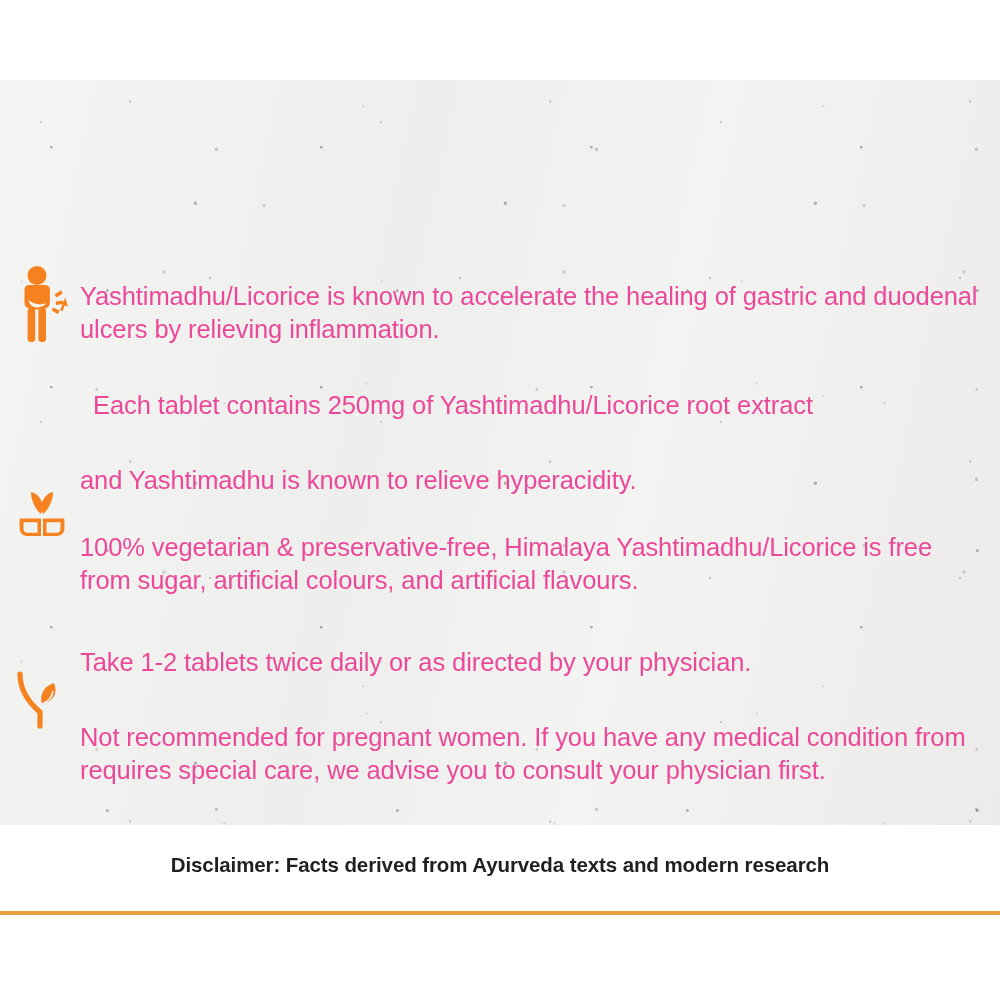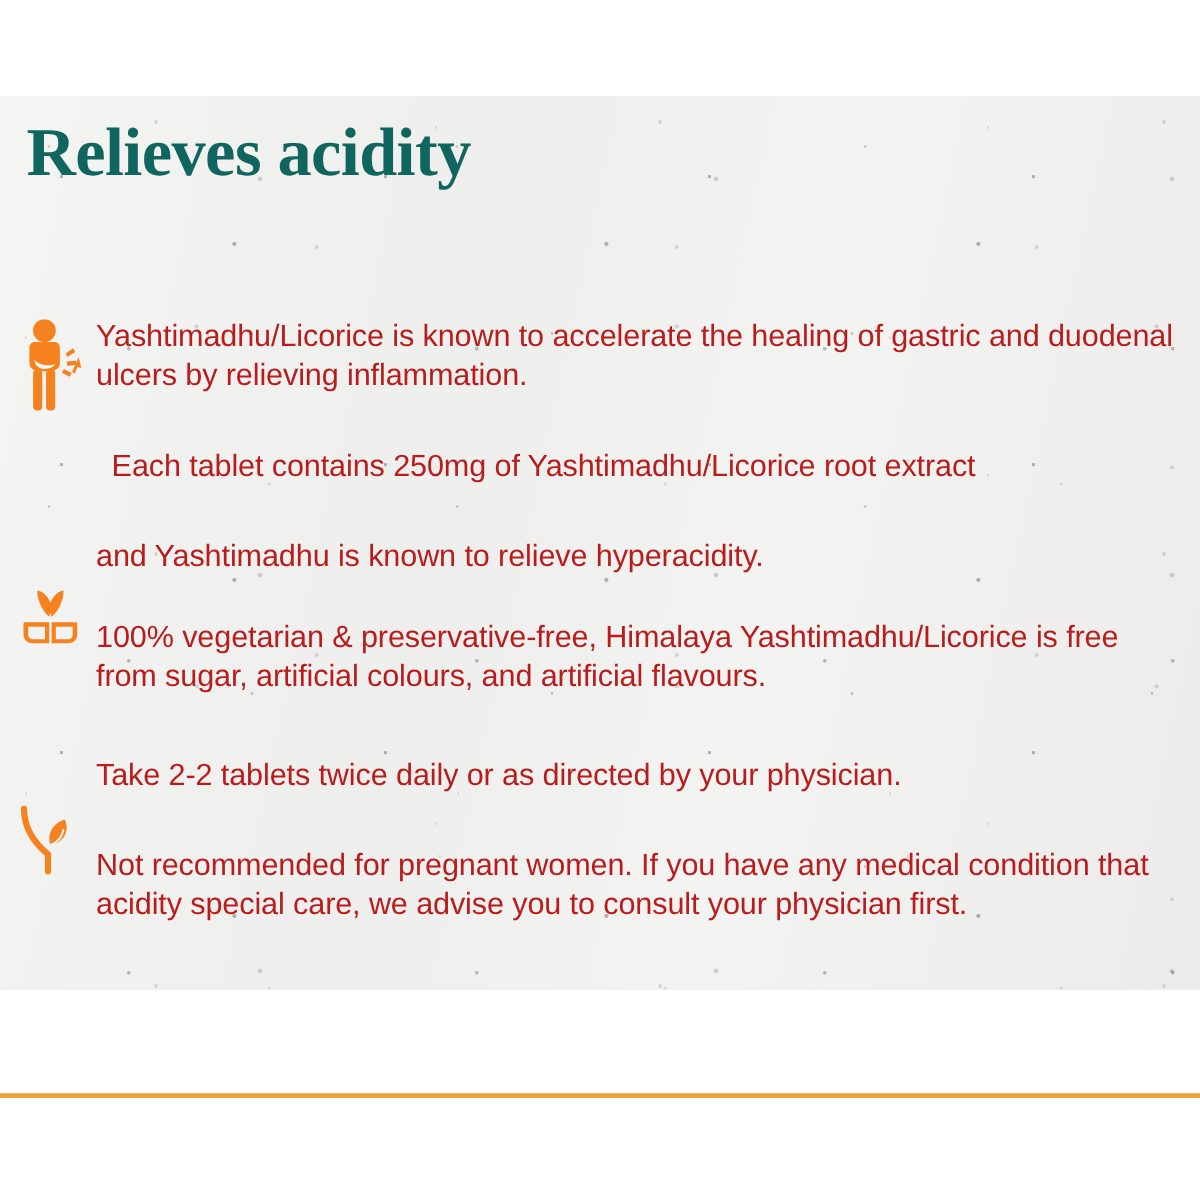--- a/index.html
+++ b/index.html
@@ -95,26 +95,27 @@
     display: flex;
     align-items: flex-start;
     justify-content: center;
     pointer-events: none;
   }
   .bullet-icon svg { display: block; }
 
   .bullet-text {
     margin-left: 80px;
     width: 905px;
-    color: #b91c1c;
+    color: #ec4899;
     font-size: 25.5px;
     line-height: 33px;
     font-family: "Liberation Sans", sans-serif;
     font-weight: 400;
     letter-spacing: -0.1px;
+    margin-top: 16px;
   }
 
   
   .r1 { position:absolute; top: 14px;  left: 0; width: 1000px; }
   .r2 { position:absolute; top: 123px; left: 0; width: 1000px; padding-left: 13px; }
   .r3 { position:absolute; top: 198px; left: 0; width: 992px; }
   .r4 { position:absolute; top: 265px; left: 0; width: 1000px; }
   .r5 { position:absolute; top: 380px; left: 0; width: 1000px; }
   .r6 { position:absolute; top: 455px; left: 0; width: 1000px; }
 
@@ -163,21 +164,20 @@
     background: #ffffff;
   }
 </style>
 </head>
 <body>
 
 <div class="page">
 
   <div class="paper-panel"></div>
 
-  <h1 class="headline">Relieves acidity</h1>
 
   <div class="bullets">
 
     <div class="bullet-row r1">
       <span class="bullet-icon i1">
         <svg width="54" height="78" viewBox="0 0 54 78" aria-hidden="true">
           <g fill="#F5821F">
             <circle cx="22" cy="9.5" r="9.5"></circle>
             <path d="M9.5 23.5c0-2.6 2-4.6 4.6-4.6h16.2c2.6 0 4.6 2 4.6 4.6v13c0 4.3-3.7 6.9-8.6 6.9h-8.2c-4.9 0-8.6-2.6-8.6-6.9z"></path>
             <path d="M13.5 33.8c2.9 3.2 7.1 4.6 11.6 4.6 2.6 0 4.6-.5 6.2-1.3-1.7 2.9-5 4.3-9.2 4.3-4.3 0-7.6-2.2-8.6-7.6z" fill="#ffffff" opacity="0.95"></path>
@@ -244,27 +244,30 @@
             <rect x="22.6" y="10" width="3.1" height="15.5" rx="1.5" fill="#f2f2f0"></rect>
             <rect x="23.2" y="23" width="3.1" height="13" rx="1.5" fill="#f2f2f0" transform="rotate(38 24 24)"></rect>
             <g transform="rotate(42 40 40)">
               <rect x="26" y="32" width="28" height="16" rx="8"></rect>
               <rect x="26.5" y="32.5" width="13.5" height="15" rx="7.5" fill="#f2f2f0" opacity="0"></rect>
               <line x1="40" y1="32" x2="40" y2="48" stroke="#f2f2f0" stroke-width="2.4"></line>
             </g>
           </g>
         </svg>
       </span>
-      <div class="bullet-text">Take 2-2 tablets twice daily or as directed by your physician.</div>
+      <div class="bullet-text">Take 1-2 tablets twice daily or as directed by your physician.</div>
     </div>
 
     <div class="bullet-row r6">
 
-      <div class="bullet-text">Not recommended for pregnant women. If you have any medical condition that acidity special care, we advise you to consult your physician first.</div>
+      <div class="bullet-text">Not recommended for pregnant women. If you have any medical condition from requires special care, we advise you to consult your physician first.</div>
     </div>
 
   </div>
 
+  <div class="disclaimer-band">
+    <div class="disclaimer-text">Disclaimer: Facts derived from Ayurveda texts and modern research</div>
+  </div>
 
   <div class="rule"></div>
   <div class="footer-space"></div>
 
 </div>
 
 </body></html>

